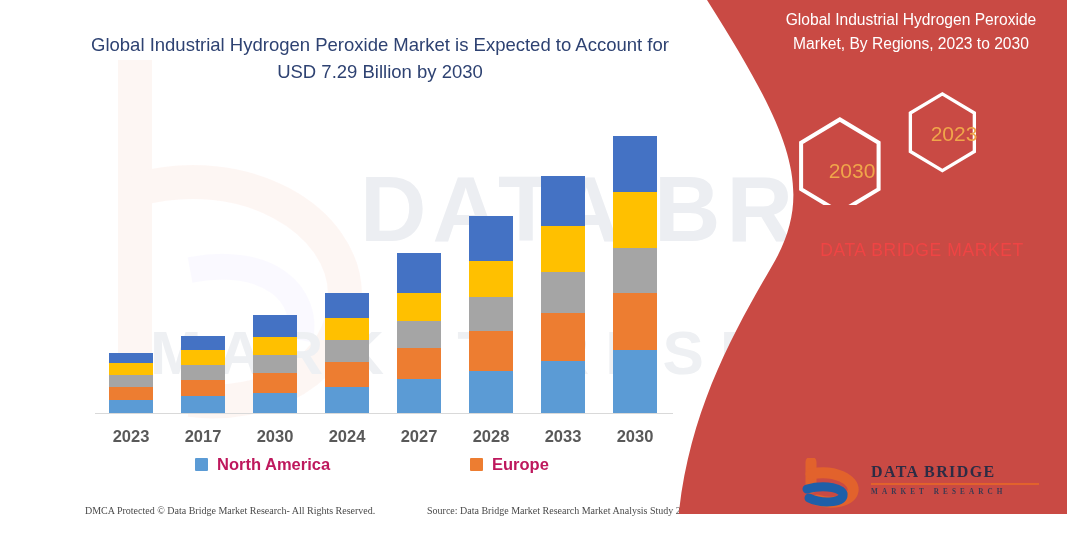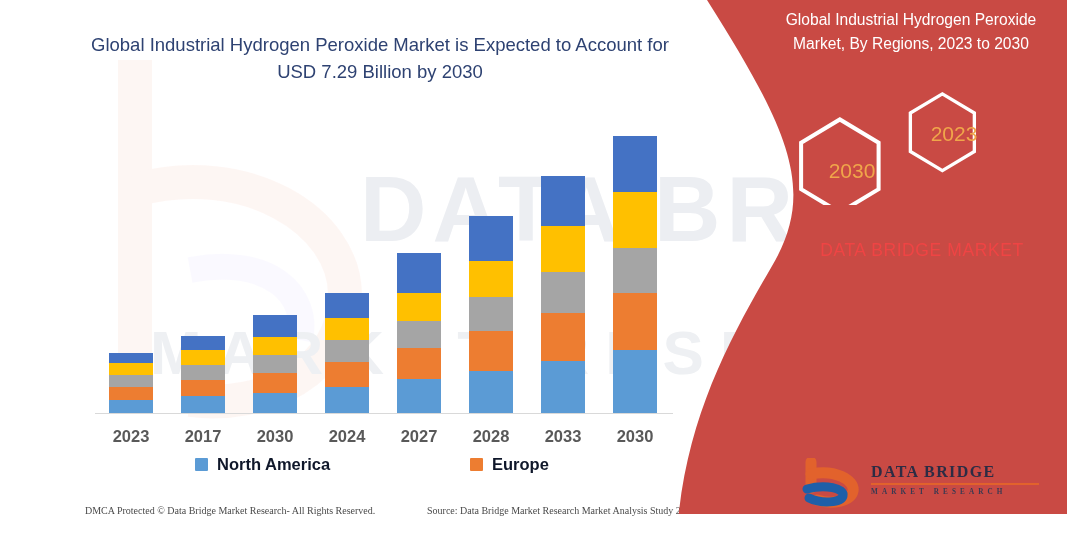--- a/index.html
+++ b/index.html
@@ -38,21 +38,21 @@
 
   .xlabels{position:absolute;left:95px;top:427px;width:580px;height:26px;}
   .xlab{
     position:absolute;top:0;width:72px;text-align:center;
     font-size:16.5px;font-weight:700;color:#595959;
   }
 
   .legend{position:absolute;left:95px;top:455px;width:580px;height:26px;}
   .legend-item{position:absolute;top:0;display:flex;align-items:center;gap:9px;}
   .legend-swatch{width:13px;height:13px;display:block;border-radius:1px;}
-  .legend-label{font-size:16.5px;font-weight:700;color:#0f172a;white-space:nowrap;}
+  .legend-label{font-size:16.5px;font-weight:700;color:#be185d;white-space:nowrap;}
 
   .footer{position:absolute;left:0;top:505px;width:720px;height:24px;}
   .foot-txt{
     position:absolute;top:0;font-family:"Liberation Serif", serif;
     font-size:10px;color:#4a4a4a;white-space:nowrap;
   }
   .foot-left{left:85px;}
   .foot-right{left:427px;}
 
   

